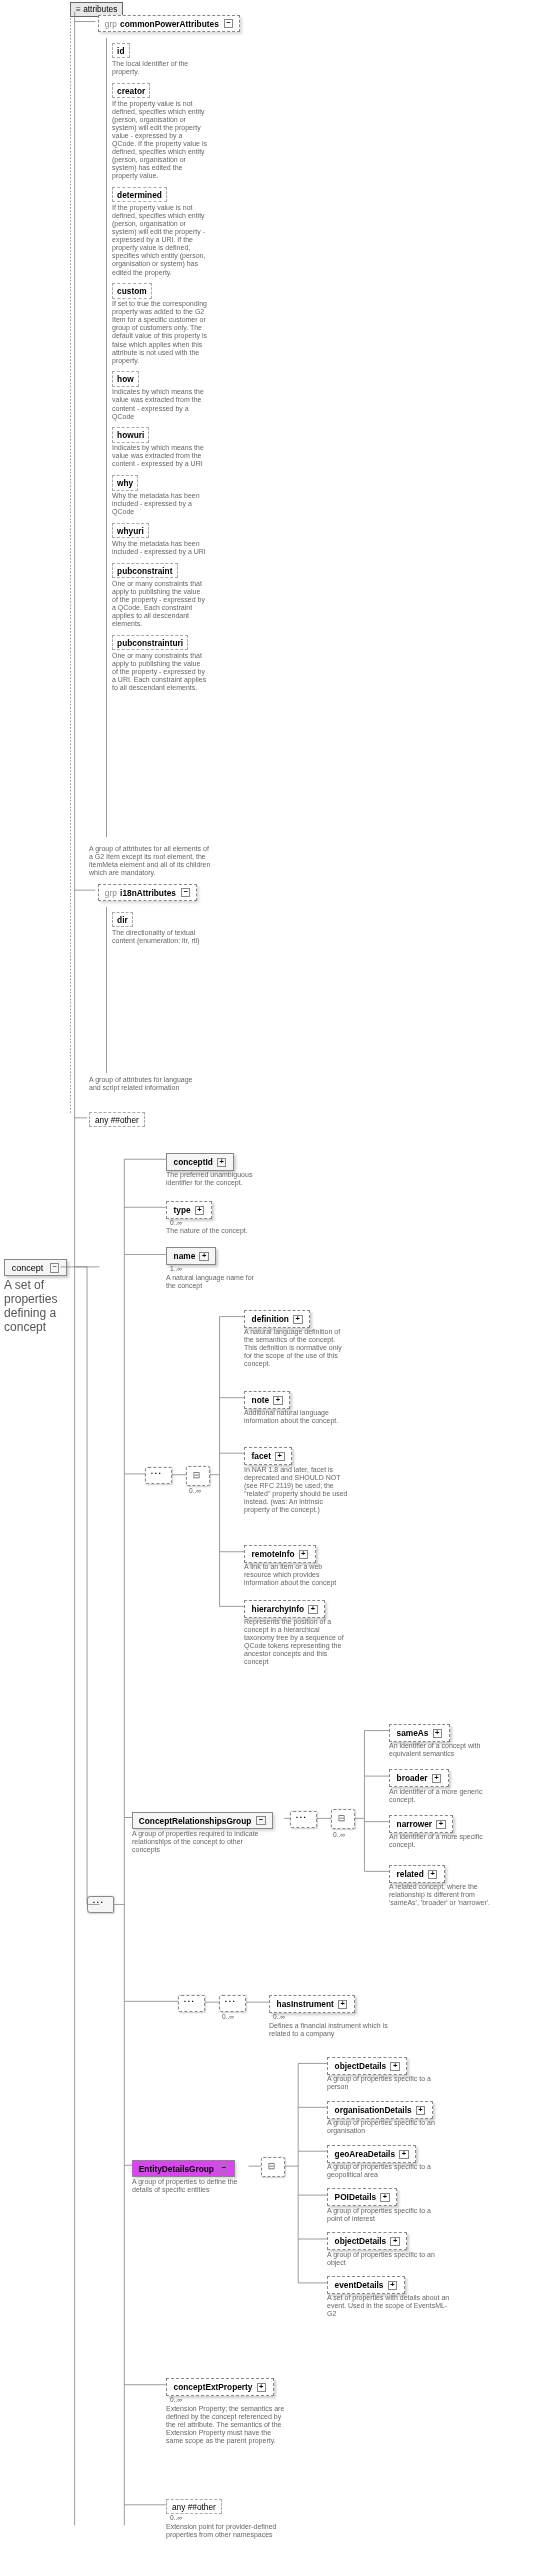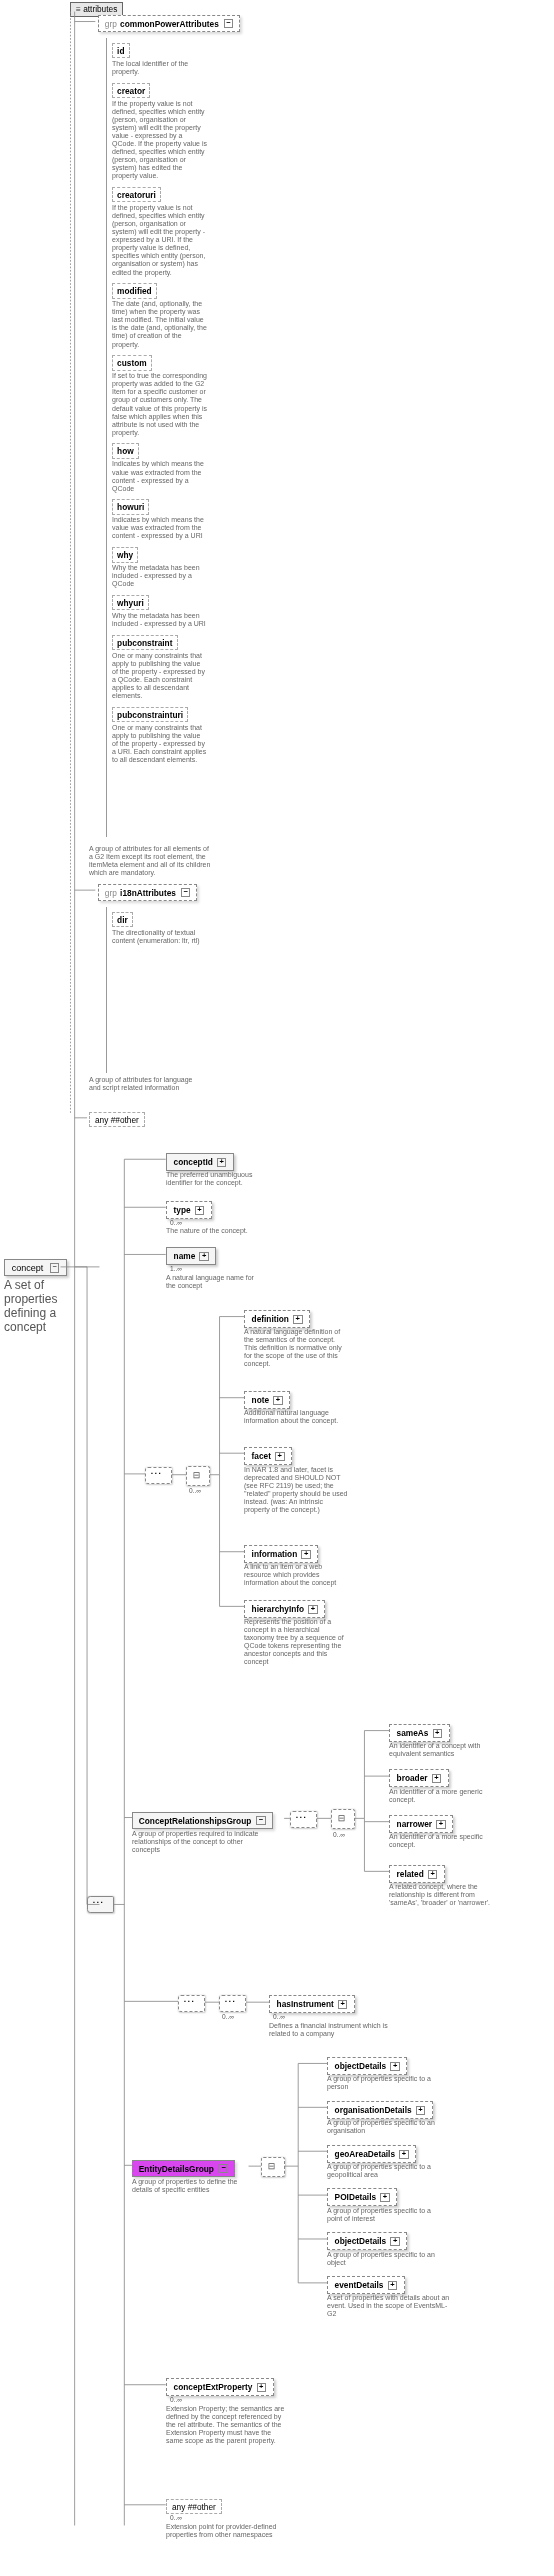--- a/index.html
+++ b/index.html
@@ -188,22 +188,21 @@
 </svg>
 
 <div class="grp-box" style="left:98px; top:15px;">
   <span class="grp-label">grp</span><span>commonPowerAttributes</span>
   <span class="plus">−</span>
 </div>
 
 <div class="col1" style="top:38px;">
   <div><div class="attr-item">id</div><div class="attr-desc">The local identifier of the property.</div></div>
   <div><div class="attr-item">creator</div><div class="attr-desc">If the property value is not defined, specifies which entity (person, organisation or system) will edit the property value - expressed by a QCode. If the property value is defined, specifies which entity (person, organisation or system) has edited the property value.</div></div>
-  <div><div class="attr-item">creatoruri</div><div class="attr-desc">If the property value is not defined, specifies which entity (person, organisation or system) will edit the property - expressed by a URI. If the property value is defined, specifies which entity (person, organisation or system) has edited the property.</div></div>
-  <div><div class="attr-item">modified</div><div class="attr-desc">The date (and, optionally, the time) when the property was last modified. The initial value is the date (and, optionally, the time) of creation of the property.</div></div>
+  <div><div class="attr-item">determined</div><div class="attr-desc">If the property value is not defined, specifies which entity (person, organisation or system) will edit the property - expressed by a URI. If the property value is defined, specifies which entity (person, organisation or system) has edited the property.</div></div>
   <div><div class="attr-item">custom</div><div class="attr-desc">If set to true the corresponding property was added to the G2 Item for a specific customer or group of customers only. The default value of this property is false which applies when this attribute is not used with the property.</div></div>
   <div><div class="attr-item">how</div><div class="attr-desc">Indicates by which means the value was extracted from the content - expressed by a QCode</div></div>
   <div><div class="attr-item">howuri</div><div class="attr-desc">Indicates by which means the value was extracted from the content - expressed by a URI</div></div>
   <div><div class="attr-item">why</div><div class="attr-desc">Why the metadata has been included - expressed by a QCode</div></div>
   <div><div class="attr-item">whyuri</div><div class="attr-desc">Why the metadata has been included - expressed by a URI</div></div>
   <div><div class="attr-item">pubconstraint</div><div class="attr-desc">One or many constraints that apply to publishing the value of the property - expressed by a QCode. Each constraint applies to all descendant elements.</div></div>
   <div><div class="attr-item">pubconstrainturi</div><div class="attr-desc">One or many constraints that apply to publishing the value of the property - expressed by a URI. Each constraint applies to all descendant elements.</div></div>
 </div>
 <div class="el-desc" style="left:89px; top:845px; width:124px;">A group of attributes for all elements of a G2 Item except its root element, the itemMeta element and all of its children which are mandatory.</div>
 
@@ -265,21 +264,21 @@
 
 <div class="elem-box dashed" style="left:244px; top:1310px;"><span>definition</span><span class="plus-in">+</span></div>
 <div class="el-desc" style="left:244px; top:1328px; width:104px;">A natural language definition of the semantics of the concept. This definition is normative only for the scope of the use of this concept.</div>
 
 <div class="elem-box dashed" style="left:244px; top:1391px;"><span>note</span><span class="plus-in">+</span></div>
 <div class="el-desc" style="left:244px; top:1409px; width:104px;">Additional natural language information about the concept.</div>
 
 <div class="elem-box dashed" style="left:244px; top:1447px;"><span>facet</span><span class="plus-in">+</span></div>
 <div class="el-desc" style="left:244px; top:1466px; width:104px;">In NAR 1.8 and later, facet is deprecated and SHOULD NOT (see RFC 2119) be used; the "related" property should be used instead. (was: An intrinsic property of the concept.)</div>
 
-<div class="elem-box dashed" style="left:244px; top:1545px;"><span>information</span><span class="plus-in">+</span></div>
+<div class="elem-box dashed" style="left:244px; top:1545px;"><span>remoteInfo</span><span class="plus-in">+</span></div>
 <div class="el-desc" style="left:244px; top:1563px; width:104px;">A link to an item or a web resource which provides information about the concept</div>
 
 <div class="elem-box dashed" style="left:244px; top:1600px;"><span>hierarchyInfo</span><span class="plus-in">+</span></div>
 <div class="el-desc" style="left:244px; top:1618px; width:104px;">Represents the position of a concept in a hierarchical taxonomy tree by a sequence of QCode tokens representing the ancestor concepts and this concept</div>
 
 <div class="grp-box" style="left:132px; top:1812px; border-style:solid; background:#f5f5f5;">
   <span>ConceptRelationshipsGroup</span><span class="plus">−</span>
 </div>
 <div class="el-desc" style="left:132px; top:1830px; width:132px;">A group of properties required to indicate relationships of the concept to other concepts</div>
 

